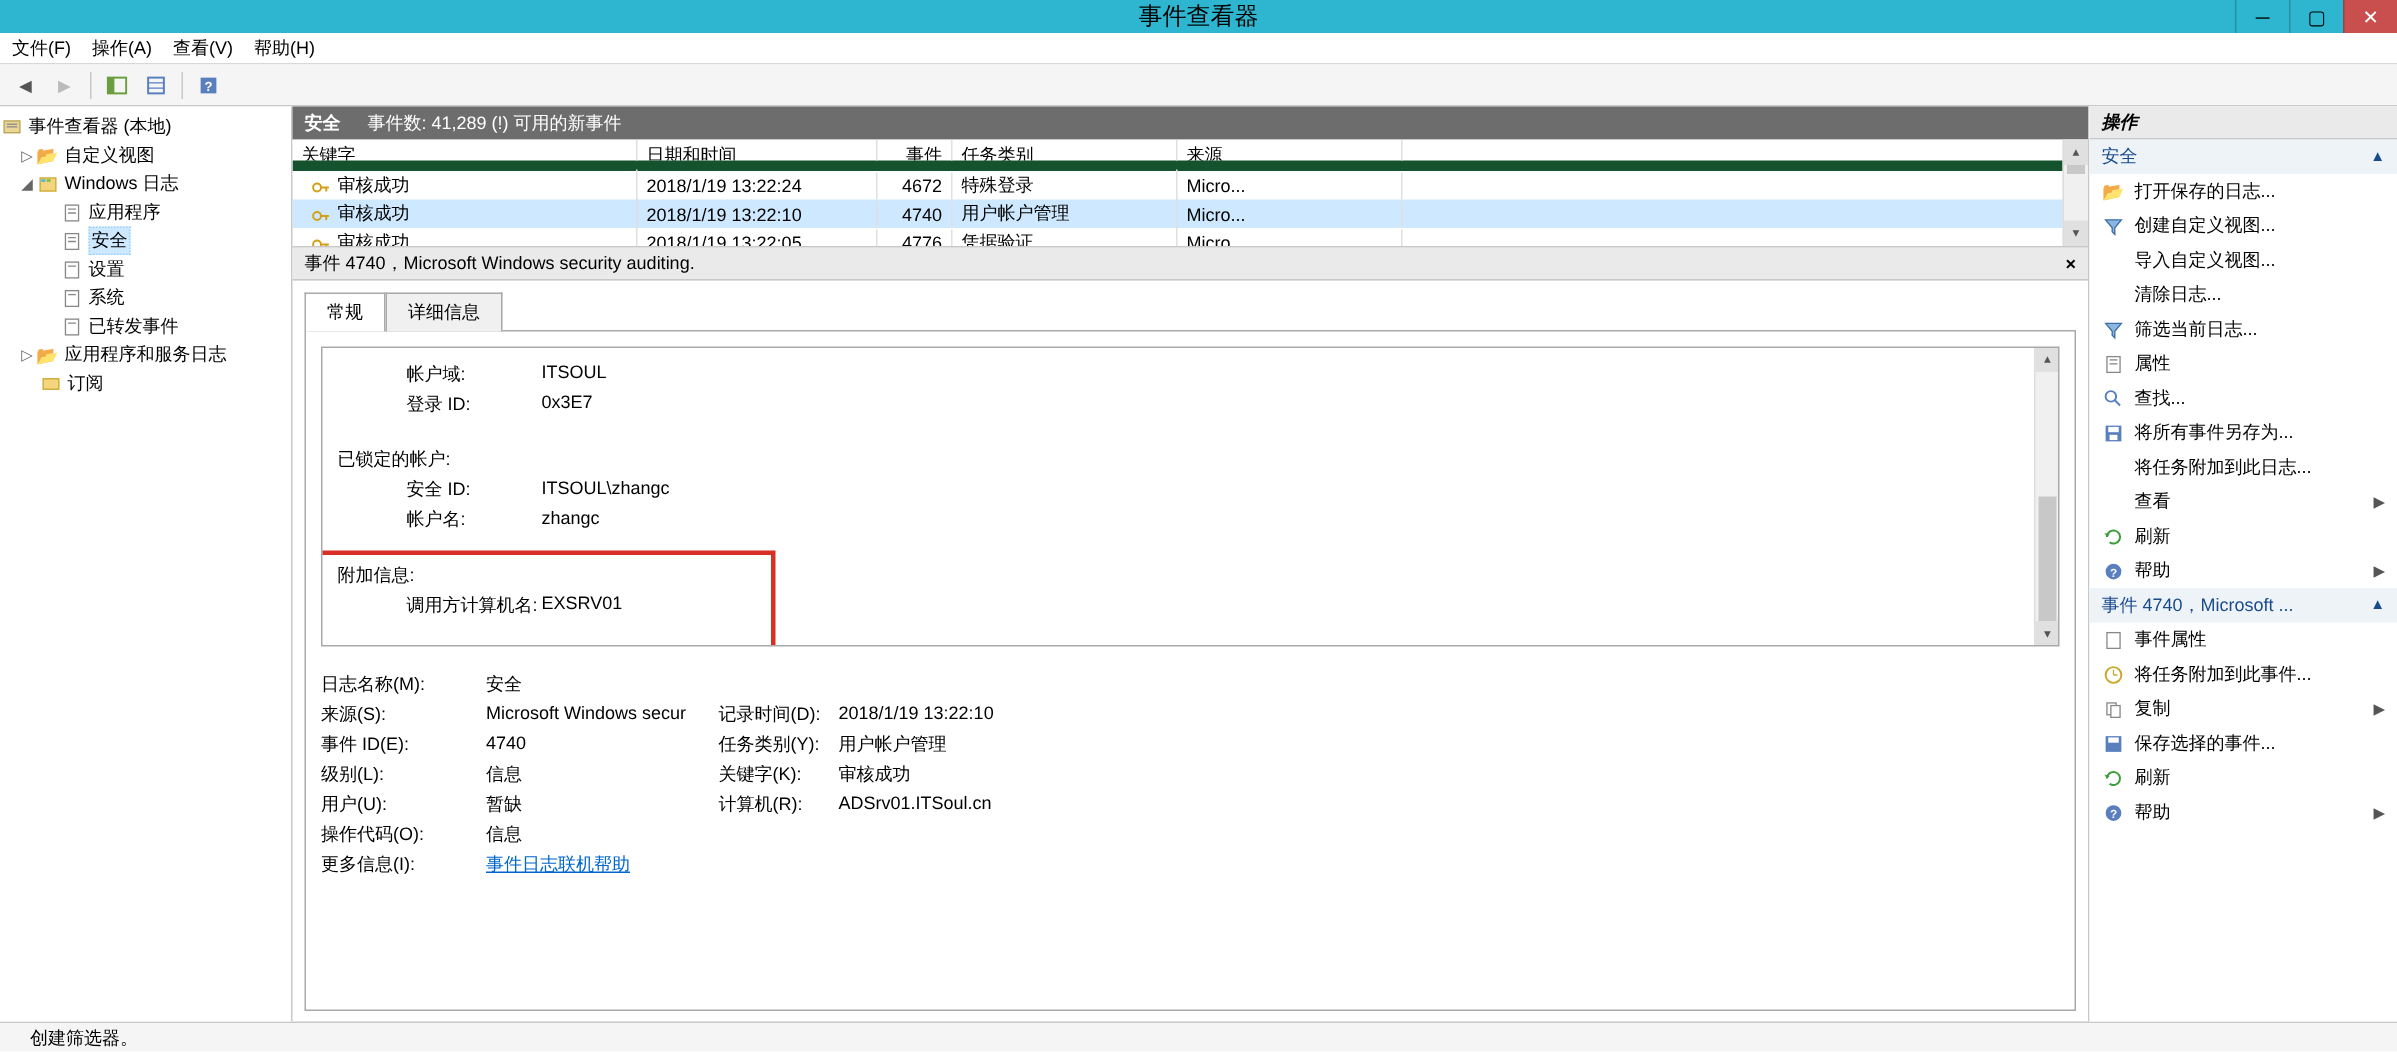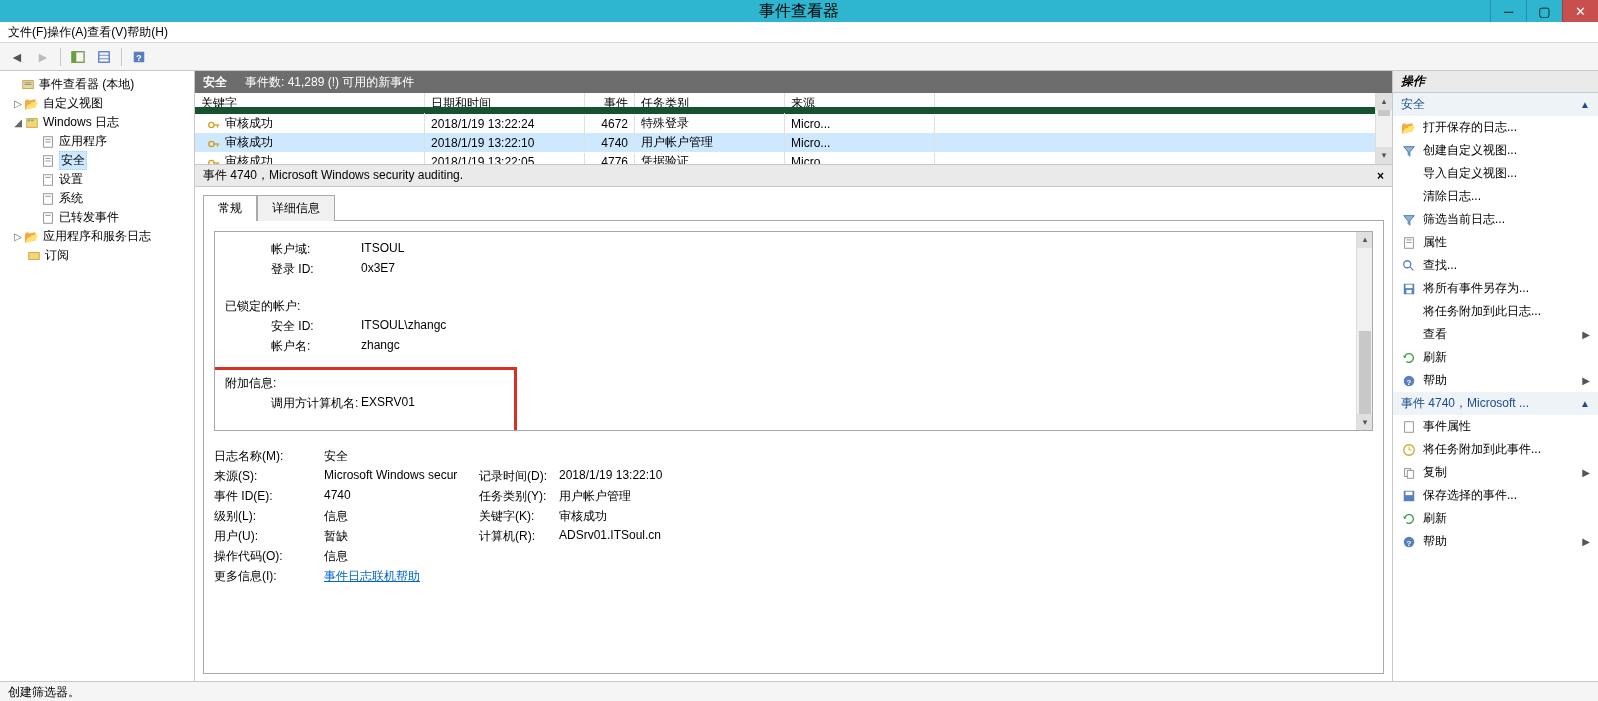--- a/index.html
+++ b/index.html
@@ -2,21 +2,21 @@
 <html><head>
   <meta charset="utf-8">
   <style>
     * { box-sizing: border-box; margin: 0; padding: 0; }
     body { font-family: "Microsoft YaHei", "Segoe UI", Tahoma, sans-serif; font-size: 12px; background: #fff; color: #000; overflow: hidden; }
     .titlebar { height: 22px; background: #2eb6d0; display: flex; align-items: center; position: relative; }
     .titlebar-title { position: absolute; left: 50%; transform: translateX(-50%); font-size: 16px; }
     .titlebar-controls { position: absolute; right: 0; display: flex; height: 100%; }
     .titlebar-btn { width: 36px; height: 100%; display: flex; align-items: center; justify-content: center; border-left: 1px solid rgba(0,0,0,0.2); font-size: 13px; font-family: Arial; }
     .titlebar-btn.close { background: #c94f4f; color: #fff; }
-    .menubar { height: 21px; background: #fff; border-bottom: 1px solid #d8d8d8; display: flex; align-items: center; padding: 0 8px; }
+    .menubar { height: 21px; background: #fff; border-bottom: 1px solid #d8d8d8; display: flex; align-items: center; padding: 0 8px; gap: 14px; }
     .menubar-item { font-size: 12px; }
     .toolbar { height: 28px; background: #f5f5f5; border-bottom: 1px solid #c8c8c8; display: flex; align-items: center; padding: 0 6px; gap: 4px; }
     .toolbar-sep { width: 1px; height: 18px; background: #c8c8c8; margin: 0 2px; }
     .toolbar-btn { width: 22px; height: 22px; display: flex; align-items: center; justify-content: center; font-size: 14px; color: #555; border: 1px solid transparent; }
     .mainarea { display: flex; height: calc(701px - 22px - 21px - 28px - 20px); }
     .tree-pane { width: 195px; border-right: 1px solid #c8c8c8; background: #fff; padding: 4px 0; overflow: auto; }
     .tree-item { display: flex; align-items: center; height: 19px; white-space: nowrap; }
     .tree-exp { width: 12px; text-align: center; font-size: 10px; color: #666; }
     .tree-icon { width: 16px; height: 16px; display: inline-flex; align-items: center; justify-content: center; margin-right: 3px; font-size: 12px; }
     .tree-item.selected .tree-label { background: #cde8ff; border: 1px dotted #99d1ff; padding: 0 1px; }
@@ -50,21 +50,21 @@
     .pval { width: 155px; }
     .plabel2 { width: 80px; }
     .plink { color: #0066cc; text-decoration: underline; }
     .actions-pane { width: 205px; background: #fff; overflow: auto; }
     .actions-hdr { height: 22px; background: #eaeaea; border-bottom: 1px solid #c8c8c8; padding: 0 8px; display: flex; align-items: center; font-weight: bold; font-style: italic; }
     .actions-grp-hdr { background: #eef3f8; padding: 3px 8px; display: flex; align-items: center; justify-content: space-between; color: #1a4b8c; }
     .actions-grp-hdr .tri { font-size: 10px; }
     .action-item { display: flex; align-items: center; padding: 3px 8px; gap: 6px; }
     .action-icon { width: 16px; height: 16px; display: inline-flex; align-items: center; justify-content: center; font-size: 12px; }
     .action-arrow { margin-left: auto; font-size: 10px; color: #555; }
-    .statusbar { height: 20px; border-top: 1px solid #c8c8c8; background: #f5f5f5; padding: 2px 8px; font-size: 12px; }
+    .statusbar { height: 20px; border-top: 1px solid #c8c8c8; background: #f5f5f5; padding: 2px 20px; font-size: 12px; }
     .vscroll { position: absolute; right: 0; top: 0; bottom: 0; width: 17px; background: #f0f0f0; border-left: 1px solid #ddd; }
     .vscroll .up, .vscroll .down { height: 17px; background: #e0e0e0; text-align: center; font-size: 9px; line-height: 17px; color: #555; }
     .vscroll .down { position: absolute; bottom: 0; width: 100%; }
     .vscroll .thumb { position: absolute; left: 2px; right: 2px; background: #c8c8c8; }
     svg.ico { width: 14px; height: 14px; vertical-align: middle; }
   </style>
 </head>
 <body>
 
 <div class="titlebar">
@@ -105,21 +105,21 @@
       <svg class="ico" viewBox="0 0 16 16">
         <rect x="2" y="2" width="12" height="12" fill="#5a7fbf"></rect>
         <text x="8" y="12" text-anchor="middle" fill="#fff" font-size="10" font-weight="bold">?</text>
       </svg>
     </div>
 </div>
 
 <div class="mainarea">
 
   <div class="tree-pane">
-    <div class="tree-item" style="padding-left:20px">
+    <div class="tree-item" style="padding-left:0">
       <span class="tree-icon">
           <svg class="ico" viewBox="0 0 16 16">
             <rect x="2" y="3" width="12" height="9" fill="#e8d898" stroke="#b8a050"></rect>
             <rect x="4" y="5" width="8" height="1" fill="#888"></rect>
             <rect x="4" y="7" width="8" height="1" fill="#888"></rect>
           </svg>
         </span>
       <span class="tree-label">事件查看器 (本地)</span>
     </div>
     <div class="tree-item" style="padding-left:12px">

